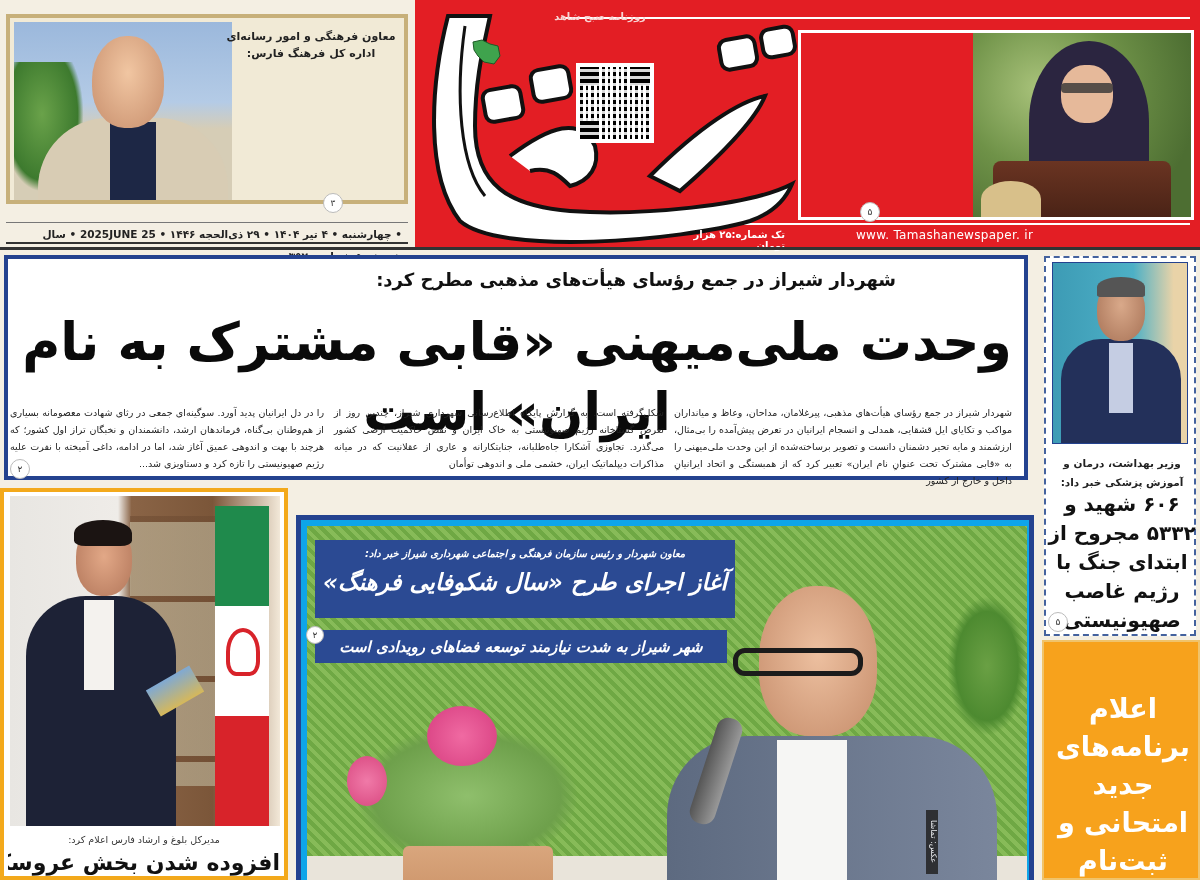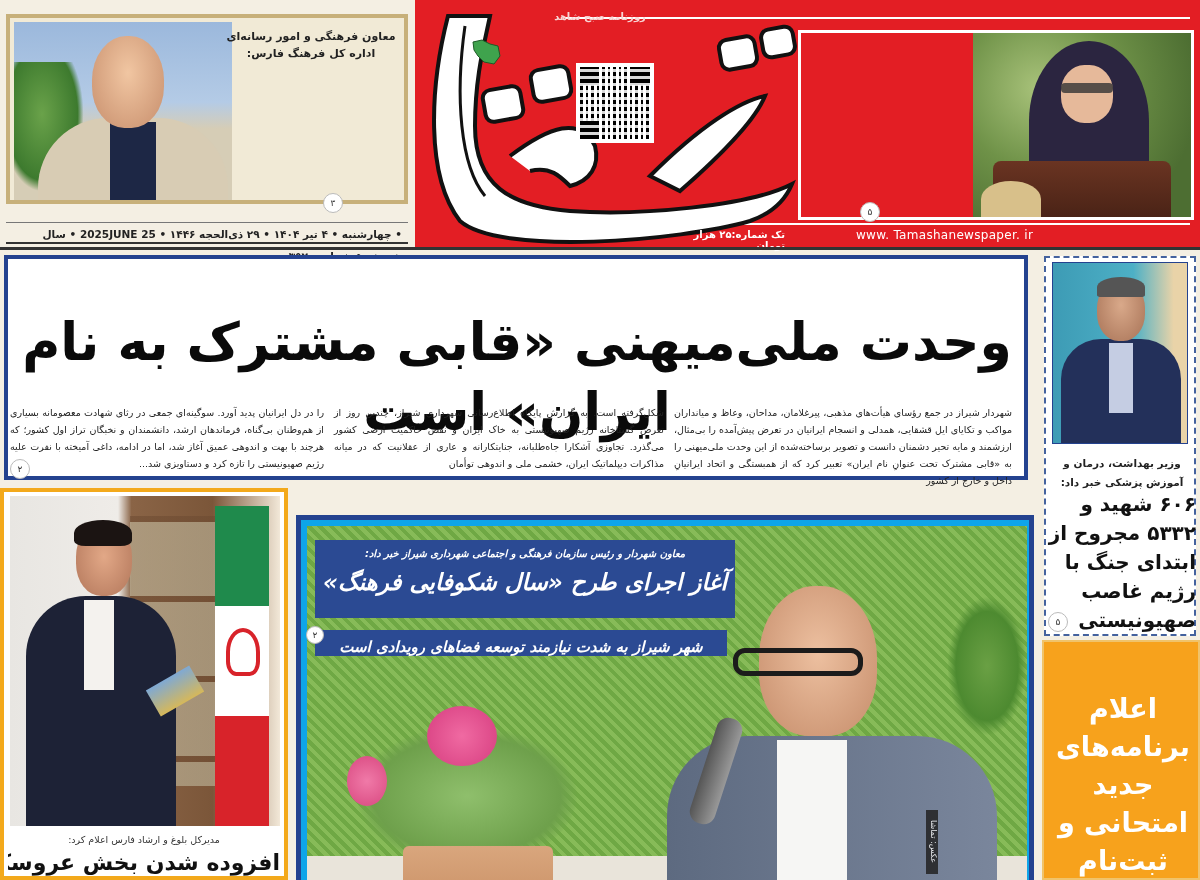--- a/index.html
+++ b/index.html
@@ -68,21 +68,21 @@
   #lead-badge { left: 2px; top: 200px; }
 
   
   #side-box { left: 1044px; top: 256px; width: 152px; height: 380px; border: 2px dashed #44629e; background: #fff; }
   #side-photo { left: 6px; top: 4px; width: 136px; height: 182px; background: linear-gradient(90deg,#3d9bb5 0%,#4db0c6 60%,#e9d3a8 90%); overflow: hidden; border: 1px solid #24428f; }
   #side-photo .head { left: 44px; top: 18px; width: 48px; height: 60px; border-radius: 45%; background: radial-gradient(ellipse at 50% 40%,#d9a98a,#a77256); }
   #side-photo .hair { left: 44px; top: 14px; width: 48px; height: 20px; border-radius: 50% 50% 10% 10%; background: #555; }
   #side-photo .suit { left: 8px; top: 76px; width: 120px; height: 110px; border-radius: 40px 40px 0 0; background: #23305a; }
   #side-photo .shirt { left: 56px; top: 80px; width: 24px; height: 70px; background: #c5cde3; }
   #side-kicker { left: 4px; top: 196px; width: 144px; text-align: center; font-size: 10.5px; line-height: 19px; font-weight: bold; color: #222; }
-  #side-head { left: 2px; top: 232px; width: 148px; text-align: right; font-size: 20px; line-height: 29px; font-weight: bold; color: #111; }
+  #side-head { left: 2px; top: 232px; width: 148px; text-align: center; font-size: 20px; line-height: 29px; font-weight: bold; color: #111; }
   #side-badge { left: 1048px; top: 612px; }
 
   #orange-box { left: 1042px; top: 640px; width: 158px; height: 240px; background: #f7a21c; border: 2px solid #f0c36a; }
   #orange-kicker { left: 4px; top: 6px; width: 150px; text-align: center; font-size: 10.5px; line-height: 19px; color: #fff; font-weight: bold; }
   #orange-head { left: 2px; top: 48px; width: 154px; text-align: center; font-size: 27px; line-height: 38px; color: #fff; font-weight: bold; }
 
   
   #bl-box { left: 0; top: 488px; width: 288px; height: 392px; border: 4px solid #f3a91b; background: #fff; }
   #bl-photo { left: 6px; top: 4px; width: 270px; height: 330px; background: linear-gradient(90deg,#e8e6e2 0%,#efece8 40%,#8a6446 45%,#7b5639 75%,#f2e8d8 100%); overflow: hidden; }
   #bl-photo .shelf { left: 120px; top: 20px; width: 120px; height: 270px; background: repeating-linear-gradient(180deg,#6c4a31 0 6px,#c7c3a8 6px 80px); opacity: .55; }
@@ -109,21 +109,21 @@
   #bc-photo .person-head { left: 452px; top: 60px; width: 118px; height: 150px; border-radius: 48% 48% 42% 42%; background: radial-gradient(ellipse at 50% 45%,#edc0a0,#c58c6a); }
   #bc-photo .glasses { left: 426px; top: 122px; width: 130px; height: 28px; border: 5px solid #1b1b1b; border-radius: 12px; }
   #bc-photo .suit { left: 360px; top: 210px; width: 330px; height: 180px; border-radius: 80px 80px 0 0; background: linear-gradient(90deg,#5d6a80,#7a869c); }
   #bc-photo .shirt { left: 470px; top: 214px; width: 70px; height: 176px; background: #f6f6f4; }
   #bc-photo .mic { left: 396px; top: 190px; width: 26px; height: 110px; background: linear-gradient(90deg,#555,#999); border-radius: 12px; transform: rotate(18deg); }
   #bc-photo .plant-r { left: 640px; top: 70px; width: 80px; height: 140px; border-radius: 40%; background: radial-gradient(ellipse,#6aa044 0%,#4d8a30 55%,transparent 70%); }
 
   #bc-head-box { left: 14px; top: 20px; width: 420px; height: 78px; background: #2b4a93; text-align: center; padding-top: 6px; }
   #bc-kicker { font-size: 10px; color: #fff; font-weight: bold; line-height: 16px; }
   #bc-head { font-size: 23px; color: #fff; font-weight: bold; line-height: 40px; }
-  #bc-sub-box { left: 14px; top: 110px; width: 412px; height: 26px; background: #2b4a93; text-align: center; }
+  #bc-sub-box { left: 14px; top: 110px; width: 412px; height: 33px; background: #2b4a93; text-align: center; }
   #bc-sub { font-size: 15px; color: #fff; font-weight: bold; line-height: 34px; }
   #bc-badge { left: 306px; top: 626px; width: 18px; height: 18px; line-height: 16px; }
   #bc-credit { left: 926px; top: 810px; width: 12px; height: 64px; background: #222; color: #fff; font-size: 8px; writing-mode: vertical-rl; text-align: center; opacity: .85; }
 </style>
 </head>
 <body>
 
 <div id="masthead" class="abs">
 
   <div id="top-left-box" class="abs">
@@ -176,20 +176,21 @@
     </div>
   </div>
   <div id="tr-badge" class="abs page-badge">۵</div>
 
   <div id="price" class="abs">تک شماره:۲۵ هزار تومان</div>
   <div id="website" class="abs">www. Tamashanewspaper. ir</div>
   <div id="mast-rule" class="abs"></div>
 </div>
 
 <div id="lead" class="abs">
+  <div id="lead-kicker" class="abs">شهردار شیراز در جمع رؤسای هیأت‌های مذهبی مطرح کرد:</div>
   <div id="lead-head" class="abs">وحدت ملی‌میهنی «قابی مشترک به نام ایران» است</div>
   <div id="lead-col1" class="lead-col">شهردار شیراز در جمع رؤسای هیأت‌های مذهبی، پیرغلامان، مداحان، وعاظ و میانداران مواکب و تکایای ایل قشقایی، همدلی و انسجام ایرانیان در تعرض پیش‌آمده را بی‌مثال، ارزشمند و مایه تحیر دشمنان دانست و تصویر برساخته‌شده از این وحدت ملی‌میهنی را به «قابی مشترک تحت عنوانِ نام ایران» تعبیر کرد که از همبستگی و اتحاد ایرانیانِ داخل و خارج از کشور</div>
   <div id="lead-col2" class="lead-col">شکل‌گرفته است. به گزارش پایگاه اطلاع‌رسانی شهرداری شیراز، چندین روز از تعرض گستاخانه رژیم صهیونیستی به خاک ایران و نقض حاکمیت ارضی کشور می‌گذرد. تجاوزی آشکارا جاه‌طلبانه، جنایتکارانه و عاری از عقلانیت که در میانه مذاکرات دیپلماتیک ایران، خشمی ملی و اندوهی توأمان</div>
   <div id="lead-col3" class="lead-col">را در دل ایرانیان پدید آورد. سوگینه‌ای جمعی در رثای شهادت معصومانه بسیاری از هم‌وطنان بی‌گناه، فرماندهان ارشد، دانشمندان و نخبگان تراز اول کشور؛ که هرچند با بهت و اندوهی عمیق آغاز شد، اما در ادامه، داغی آمیخته با نفرت علیه رژیم صهیونیستی را تازه کرد و دستاویزی شد...</div>
   <div id="lead-badge" class="abs page-badge">۲</div>
 </div>
 
 <div id="side-box" class="abs">
   <div id="side-photo" class="abs">
     <div class="abs suit"></div>

